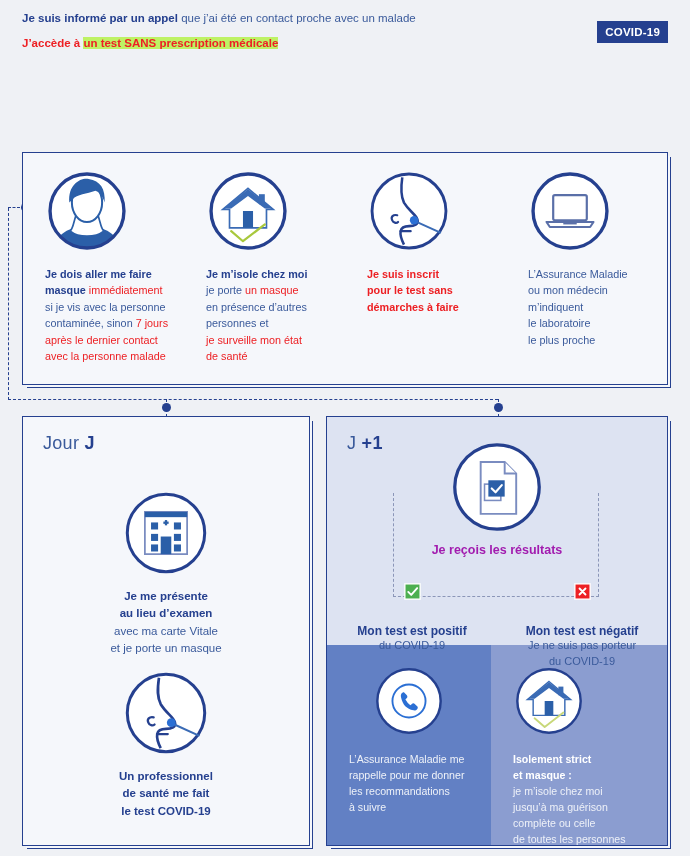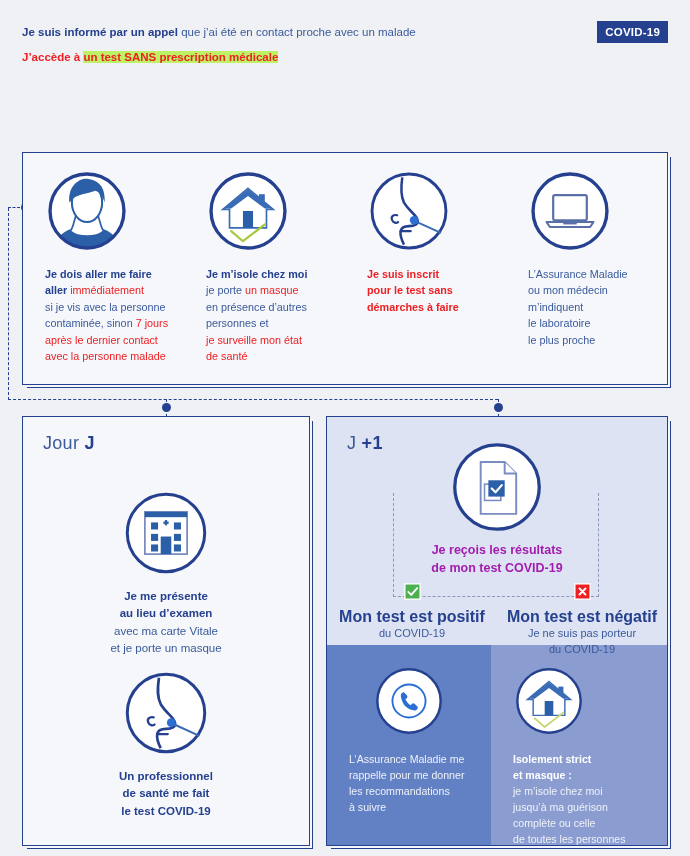--- a/index.html
+++ b/index.html
@@ -16,21 +16,21 @@
   .title {
     color: #ed2024; font-size: 31px; font-weight: bold;
     line-height: 1.22; letter-spacing: -0.4px; width: 520px;
   }
   .covid-badge {
     position: absolute; right: 0; top: 11px;
     background: #25408f; color: #ffffff;
     font-size: 11.5px; font-weight: bold;
     padding: 5px 8px 5px 8px; letter-spacing: 0.2px;
   }
-  .sub1 { margin-top: 14px; font-size: 11.5px; color: #3a5a9b; line-height: 1.5; }
+  .sub1 { font-size: 11.5px; color: #3a5a9b; line-height: 1.5; }
   .sub1 b { color: #25408f; font-weight: bold; }
   .sub2 { margin-top: 8px; font-size: 11.5px; color: #ed2024; font-weight: bold; line-height: 1.5; }
   .sub2 .hl { background: #bef264; }
 
   
   .box {
     position: absolute; background: #f5f7fb;
     border: 1.5px solid #25408f;
     box-shadow: 3px 3px 0 -1px #f5f7fb, 4px 4px 0 -1px #25408f;
   }
@@ -89,21 +89,21 @@
     text-align: center; font-size: 12.5px; font-weight: bold;
     color: #a21caf; line-height: 1.45; z-index: 2;
   }
   .j1-brackets {
     position: absolute; left: 66px; top: 76px; width: 206px; height: 104px;
     border: 1.3px dashed #8b96b8; border-top: none; z-index: 1;
   }
   .j1-results { position: absolute; left: 0; top: 166px; width: 100%; display: flex; z-index: 2; }
   .res-col { flex: 1; text-align: center; }
   .res-badge { display: inline-block; width: 17px; height: 17px; }
-  .res-title { margin-top: 4px; font-size: 16px; font-weight: bold; color: #25408f; }
+  .res-title { margin-top: 20px; font-size: 12px; font-weight: bold; color: #25408f; }
   .res-sub { font-size: 11px; color: #3a5a9b; line-height: 1.42; }
 
   .j1-b-icon { display: flex; justify-content: flex-start; }
   .j1-b-text { margin-top: 14px; font-size: 10.6px; line-height: 1.52; color: #eef1f8; }
   .j1-b-text b { color: #ffffff; font-weight: bold; }
 </style>
 </head>
 <body>
 
 <div class="page">
@@ -143,21 +143,21 @@
               <path d="M8 100 C 12 76, 32 68, 50 68 C 68 68, 88 76, 92 100 Z" fill="#2b5fa8"></path>
               <path d="M38 52 C 34 62, 34 70, 30 74 C 40 82, 60 82, 70 74 C 66 70, 66 62, 62 52 Z" fill="#ffffff" stroke="#2b5fa8" stroke-width="2"></path>
               <ellipse cx="50" cy="40" rx="18" ry="23" fill="#ffffff" stroke="#2b5fa8" stroke-width="2.4"></ellipse>
               <path d="M29 40 C 27 18, 43 10, 52 12 C 66 14, 72 24, 71 40 C 69 34, 66 28, 60 26 C 50 30, 38 30, 33 36 Z" fill="#2b5fa8"></path>
             </g>
             <circle cx="50" cy="50" r="44" fill="none" stroke="#25408f" stroke-width="4"></circle>
           </svg>
         </div>
         <div class="card-text">
           <b>Je dois aller me faire</b><br>
-          <b>aller </b><span class="r">immédiatement</span><br>
+          <b>masque </b><span class="r">immédiatement</span><br>
           <span>si je vis avec la personne</span><br>
           <span>contaminée, sinon </span><span class="r">7 jours</span><br>
           <span class="r">après le dernier contact</span><br>
           <span class="r">avec la personne malade</span>
         </div>
       </div>
 
       <div class="card">
         <div class="card-icon">
           <svg class="circ" viewBox="0 0 100 100" width="84" height="84">
@@ -282,21 +282,20 @@
         <path d="M33 24 L 58 24 L 70 36 L 70 78 L 33 78 Z" fill="#ffffff" stroke="#7a8cc0" stroke-width="2"></path>
         <path d="M58 24 L 58 36 L 70 36" fill="#ffffff" stroke="#7a8cc0" stroke-width="2"></path>
         <rect x="37" y="47" width="17" height="17" fill="#ffffff" stroke="#7a8cc0" stroke-width="1.6"></rect>
         <rect x="41" y="43" width="17" height="17" fill="#2b5fa8"></rect>
         <path d="M44.5 51.5 L 48.5 55.5 L 55 48" fill="none" stroke="#ffffff" stroke-width="2.2" stroke-linecap="round" stroke-linejoin="round"></path>
       </svg>
     </div>
 
     <div class="j1-head">
       <div>Je reçois les résultats</div>
-      <div>de mon test COVID-19</div>
     </div>
 
     <div class="j1-results">
       <div class="res-col">
         <div class="res-badge">
           <svg viewBox="0 0 20 20" width="17" height="17">
             <rect x="1" y="1" width="18" height="18" fill="#4caf50" stroke="#ffffff" stroke-width="1.6"></rect>
             <path d="M5 10.5 L 8.5 14 L 15.5 6" fill="none" stroke="#ffffff" stroke-width="2.2" stroke-linecap="round" stroke-linejoin="round"></path>
           </svg>
         </div>

